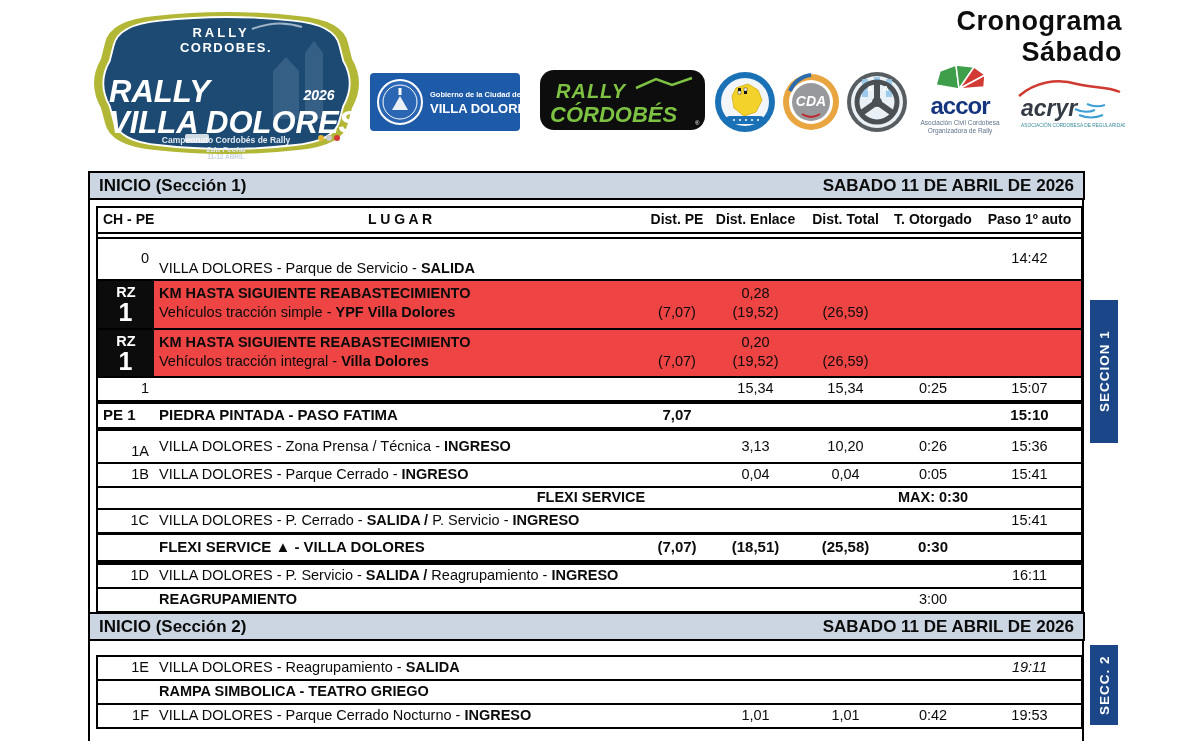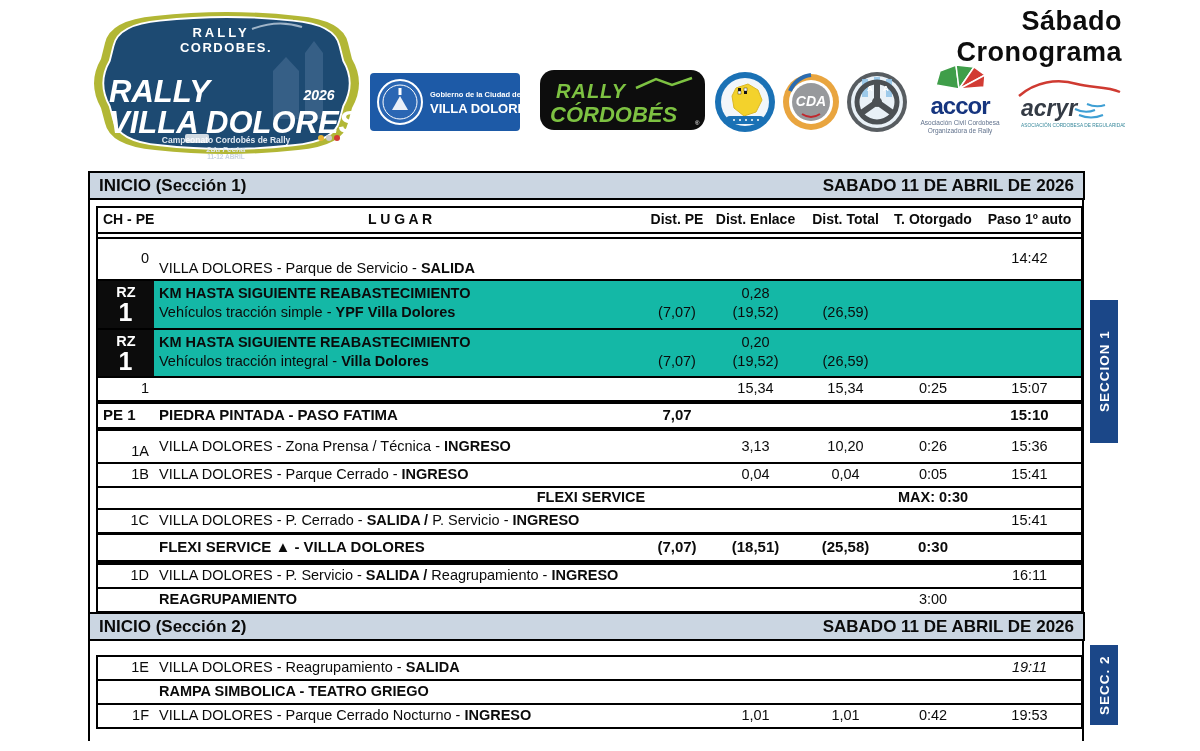--- a/index.html
+++ b/index.html
@@ -24,21 +24,21 @@
   .tcell{display:flex;flex-direction:column;justify-content:center;
          padding:1px 5px;font-size:14.5px;line-height:1.22;box-sizing:border-box}
   .a-l{align-items:flex-start;text-align:left}
   .a-c{align-items:center;text-align:center}
   .a-r{align-items:flex-end;text-align:right}
   .b{font-weight:bold}
   .tline{min-height:18px;white-space:nowrap}
   .head{min-height:24px;border-bottom:2px solid #000}
   .head .tcell{font-size:14px}
   .gap{margin-top:3px}
-  .rz{background:#14b8a6}
+  .rz{background:#ef4444}
   .rz .tcell{padding-top:4px;padding-bottom:4px}
   .rz .tline{min-height:19px}
   .dark{background:#0c0c0c;color:#fff;align-items:center;justify-content:center;padding:2px 0}
   .dark .tline{min-height:16px;line-height:1;text-align:center}
   .big{font-size:25px;line-height:22px;letter-spacing:1px}
   .pe{border-top:4px solid #000;border-bottom:2px solid #000;min-height:23px}
   .pe .tcell{font-size:15px}
   .sbox{border-top:3px solid #000;border-bottom:3px solid #000;min-height:25px}
   .sbox .tcell{font-size:15px}
   .service{min-height:20px}
@@ -51,22 +51,22 @@
         writing-mode:vertical-rl;transform:rotate(180deg)}
   #tab1{top:300px;height:143px}
   #tab2{top:645px;height:80px}
 
   svg text{font-family:"Liberation Sans",sans-serif}
 </style>
 </head>
 <body>
 
 <div id="cron" class="abs">
+  <div>Cronograma</div>
   <div>Sábado</div>
-  <div>Cronograma</div>
 </div>
 
 <div class="abs" style="left:85px;top:7px">
   <svg width="283" height="153" viewBox="0 0 283 153">
     <path d="M70,9 Q142,1 213,9 Q258,13 263,36 L267,52 Q281,76 267,101 L263,116 Q258,139 213,143 Q142,151 70,143 Q25,139 20,116 L16,101 Q2,76 16,52 L20,36 Q25,13 70,9 Z" fill="#b2b735"></path>
     <path d="M70,9 Q142,1 213,9 Q258,13 263,36 L267,52 Q281,76 267,101 L263,116 Q258,139 213,143 Q142,151 70,143 Q25,139 20,116 L16,101 Q2,76 16,52 L20,36 Q25,13 70,9 Z" fill="#1d4a72" stroke="#ffffff" stroke-width="2" transform="translate(9.9,5.3) scale(0.93)"></path>
     <g fill="#55799f" opacity="0.45">
       <rect x="188" y="64" width="26" height="48"></rect>
         <polygon points="188,64 201,50 214,64"></polygon>
       <rect x="220" y="46" width="18" height="66"></rect>

